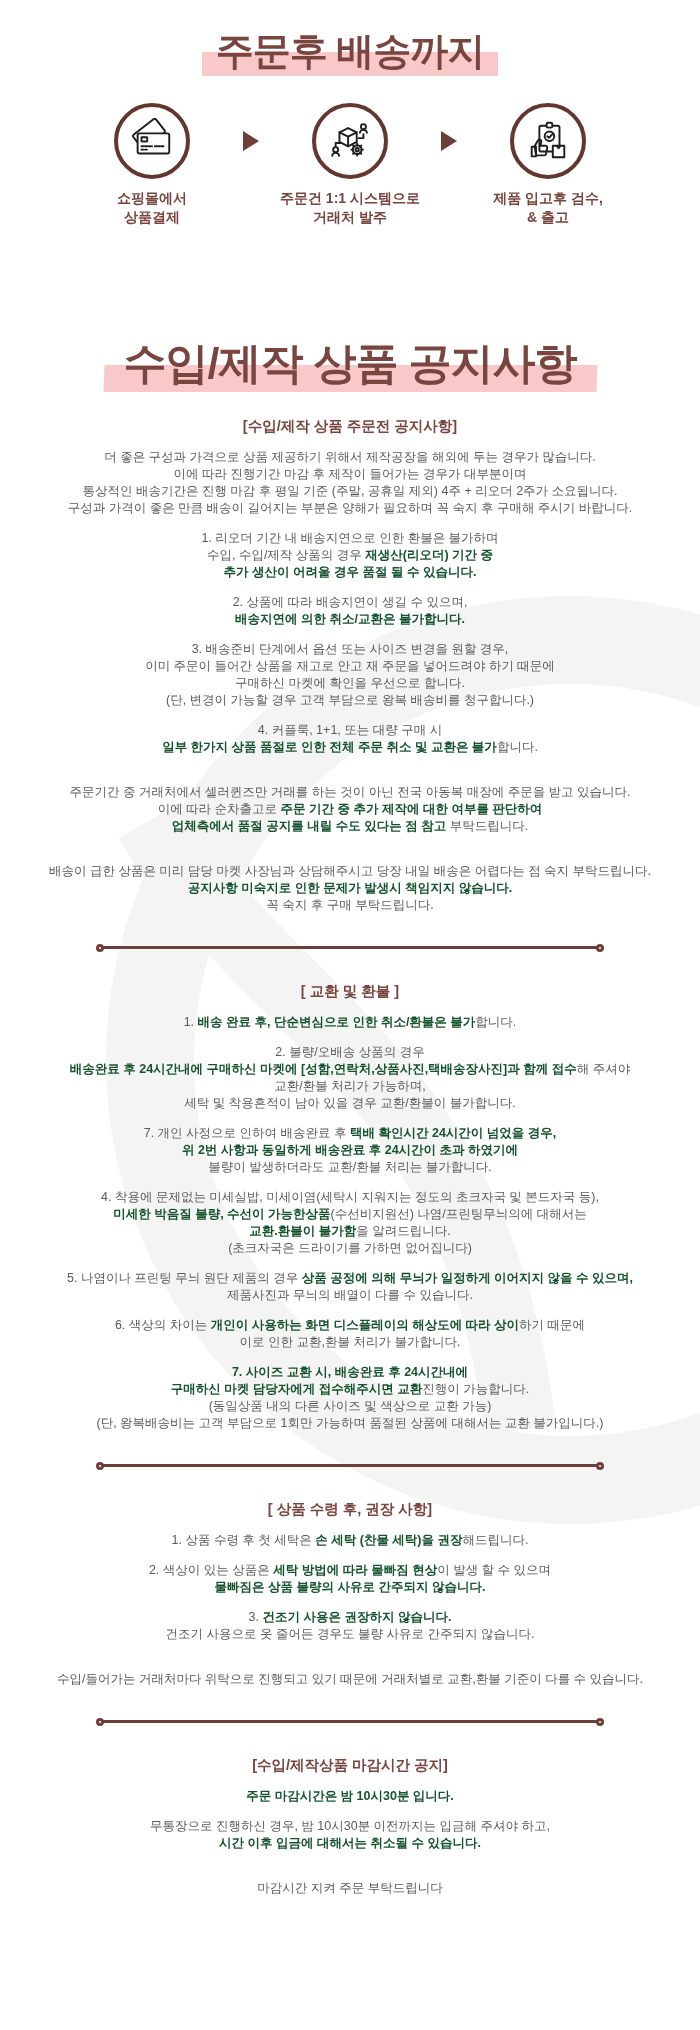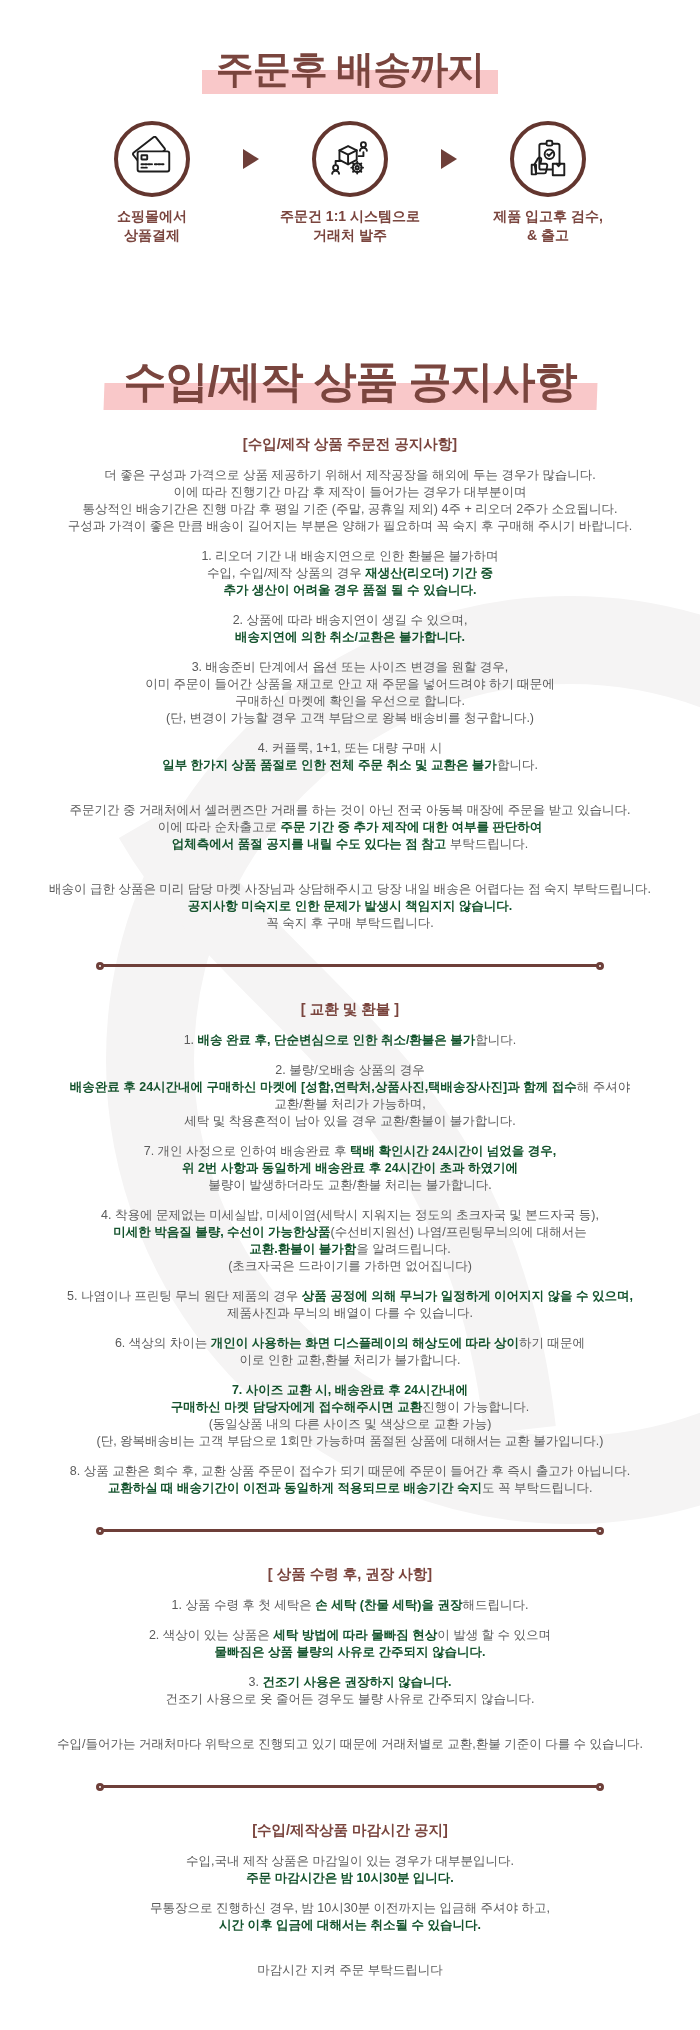--- a/index.html
+++ b/index.html
@@ -6,21 +6,21 @@
   body { margin:0; background:#ffffff; }
   .canvas{
     width:700px; height:2030px; margin:0 auto; position:relative; overflow:hidden;
     background:#fff; font-family:"Liberation Sans", sans-serif;
   }
   .wm{ position:absolute; left:0; top:0; z-index:0; pointer-events:none; }
   .content{ position:relative; z-index:1; }
 
   
   .title-wrap{ text-align:center; }
-  .t1-wrap{ padding-top:44px; }
+  .t1-wrap{ padding-top:26px; }
   .t2-wrap{ margin-top:108px; }
   .hl{ position:relative; display:inline-block; color:#7a453e; font-weight:800; }
   .hl .band{ position:absolute; left:-14px; right:-14px; bottom:1px; height:24px; background:#f9c8c9; z-index:0; }
   .t2-wrap .hl .band{ height:27px; left:-20px; right:-20px; transform:skewX(-2deg); }
   .hl .txt{ position:relative; z-index:1; letter-spacing:-1px; }
   .t1-wrap .txt{ font-size:38px; }
   .t2-wrap .txt{ font-size:43px; }
 
   
   .steps{ display:flex; justify-content:center; align-items:flex-start; margin-top:26px; }
@@ -206,24 +206,20 @@
         <div class="block">
           <div class="line"><span>6. 색상의 차이는 </span><span class="red">개인이 사용하는 화면 디스플레이의 해상도에 따라 상이</span><span>하기 때문에</span></div>
           <div class="line"><span>이로 인한 교환,환불 처리가 불가합니다.</span></div>
         </div>
         <div class="block">
           <div class="line"><span class="red">7. 사이즈 교환 시, 배송완료 후 24시간내에</span></div>
           <div class="line"><span class="red">구매하신 마켓 담당자에게 접수해주시면 교환</span><span>진행이 가능합니다.</span></div>
           <div class="line"><span>(동일상품 내의 다른 사이즈 및 색상으로 교환 가능)</span></div>
           <div class="line"><span>(단, 왕복배송비는 고객 부담으로 1회만 가능하며 품절된 상품에 대해서는 교환 불가입니다.)</span></div>
         </div>
-        <div class="block">
-          <div class="line"><span>8. 상품 교환은 회수 후, 교환 상품 주문이 접수가 되기 때문에 주문이 들어간 후 즉시 출고가 아닙니다.</span></div>
-          <div class="line"><span class="red">교환하실 때 배송기간이 이전과 동일하게 적용되므로 배송기간 숙지</span><span>도 꼭 부탁드립니다.</span></div>
-        </div>
         <div class="divider">
           <span class="dot"></span>
           <span class="bar"></span>
           <span class="dot"></span>
         </div>
         <div class="section-header">[ 상품 수령 후, 권장 사항]</div>
         <div class="block">
           <div class="line"><span>1. 상품 수령 후 첫 세탁은 </span><span class="red">손 세탁 (찬물 세탁)을 권장</span><span>해드립니다.</span></div>
         </div>
         <div class="block">
@@ -237,21 +233,20 @@
         <div class="block gap-top">
           <div class="line"><span>수입/들어가는 거래처마다 위탁으로 진행되고 있기 때문에 거래처별로 교환,환불 기준이 다를 수 있습니다.</span></div>
         </div>
         <div class="divider">
           <span class="dot"></span>
           <span class="bar"></span>
           <span class="dot"></span>
         </div>
         <div class="section-header">[수입/제작상품 마감시간 공지]</div>
         <div class="block">
-          <div class="line"><span>수입,국내 제작 상품은 마감일이 있는 경우가 대부분입니다.</span></div>
           <div class="line"><span class="red">주문 마감시간은 밤 10시30분 입니다.</span></div>
         </div>
         <div class="block">
           <div class="line"><span>무통장으로 진행하신 경우, 밤 10시30분 이전까지는 입금해 주셔야 하고,</span></div>
           <div class="line"><span class="red">시간 이후 입금에 대해서는 취소될 수 있습니다.</span></div>
         </div>
         <div class="block gap-top">
           <div class="line"><span>마감시간 지켜 주문 부탁드립니다</span></div>
         </div>
       </div>

